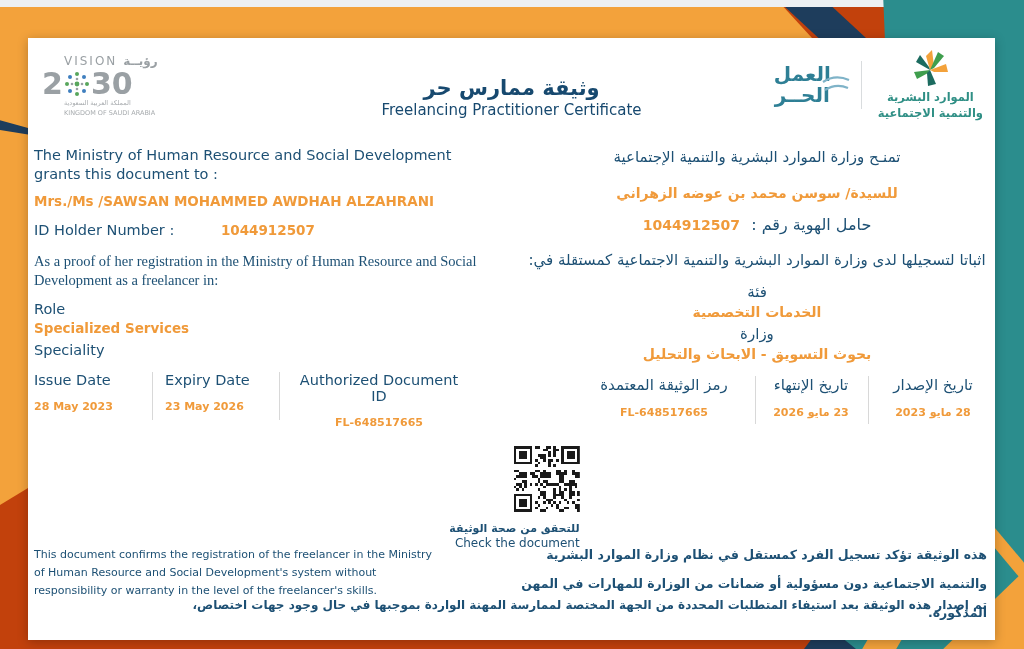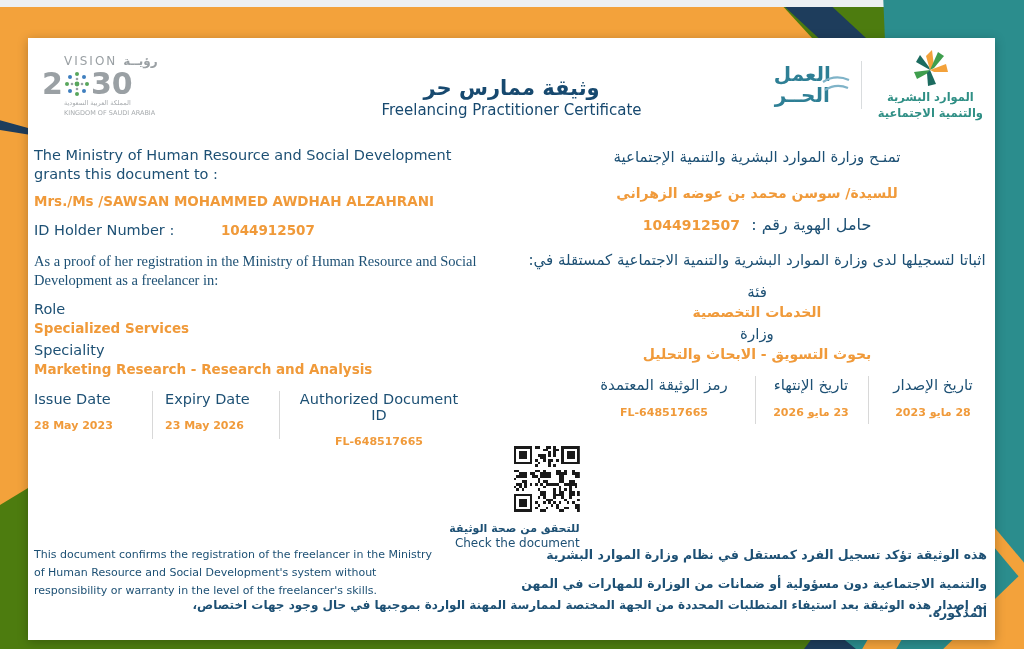--- a/index.html
+++ b/index.html
@@ -1,18 +1,18 @@
 <!DOCTYPE html>
 <html><head>
 <meta charset="utf-8">
 <style>
   * { margin:0; padding:0; box-sizing:border-box; }
   html,body { width:1024px; height:649px; overflow:hidden; }
   body { font-family:"DejaVu Sans", sans-serif; }
-  .stage { position:relative; width:1024px; height:649px; background:#4d7c0f; overflow:hidden; }
+  .stage { position:relative; width:1024px; height:649px; background:#c2410c; overflow:hidden; }
 
   
   .bg-topstrip { position:absolute; left:0; top:0; width:1024px; height:7px; background:#edf0f2; }
   .bg-teal { position:absolute; right:0; top:0; width:210px; height:649px; background:#2b8d8d;
              clip-path:polygon(17% 0,100% 0,100% 100%,0 100%,40% 55%,33% 0); }
   .bg-orange-top { position:absolute; left:0; top:7px; width:812px; height:31px; background:#f3a23b;
              clip-path:polygon(0 0,96.5% 0,100% 100%,0 100%); }
   .bg-navy-para { position:absolute; left:778px; top:7px; width:88px; height:31px; background:#1e3d5c;
              clip-path:polygon(8% 0,62% 0,100% 100%,46% 100%); }
   .bg-orange-left { position:absolute; left:0; top:7px; width:28px; height:498px; background:#f3a23b;
@@ -193,21 +193,20 @@
       <div class="en-grant t-navy">The Ministry of Human Resource and Social Development grants this document to :</div>
       <div class="en-name t-orange">Mrs./Ms /SAWSAN MOHAMMED AWDHAH ALZAHRANI</div>
       <div class="en-idrow">
         <span class="t-navy">ID Holder Number :</span>
         <span class="en-idval t-orange">1044912507</span>
       </div>
       <div class="en-proof t-navy">As a proof of her registration in the Ministry of Human Resource and Social Development as a freelancer in:</div>
       <div class="en-label t-navy">Role</div>
       <div class="en-value t-orange">Specialized Services</div>
       <div class="en-label t-navy">Speciality</div>
-      <div class="en-value t-orange">Marketing Research - Research and Analysis</div>
       <div class="dates">
         <div class="date-col">
           <div class="date-label t-navy">Issue Date</div>
           <div class="date-value t-orange">28 May 2023</div>
         </div>
         <div class="date-divider"></div>
         <div class="date-col">
           <div class="date-label t-navy">Expiry Date</div>
           <div class="date-value t-orange">23 May 2026</div>
         </div>

